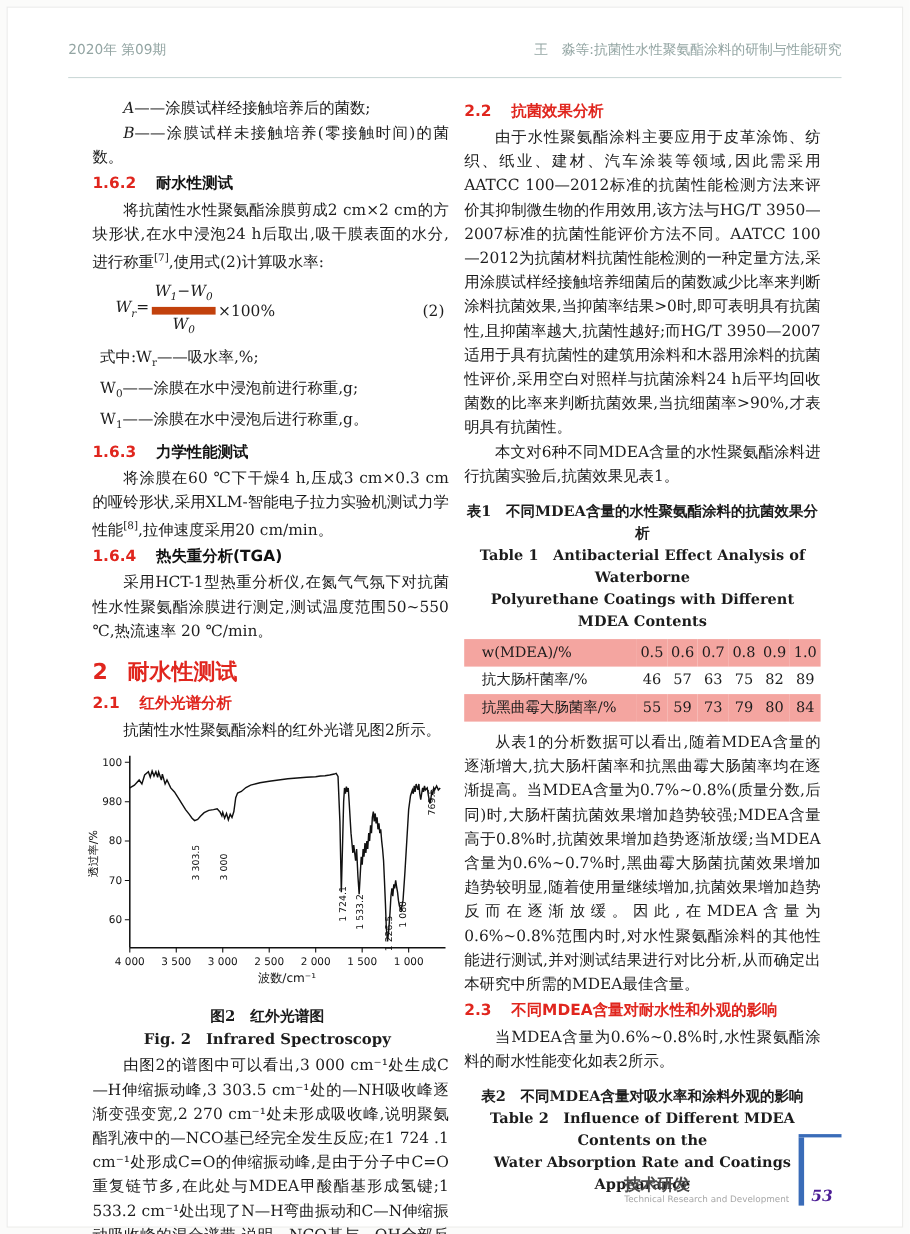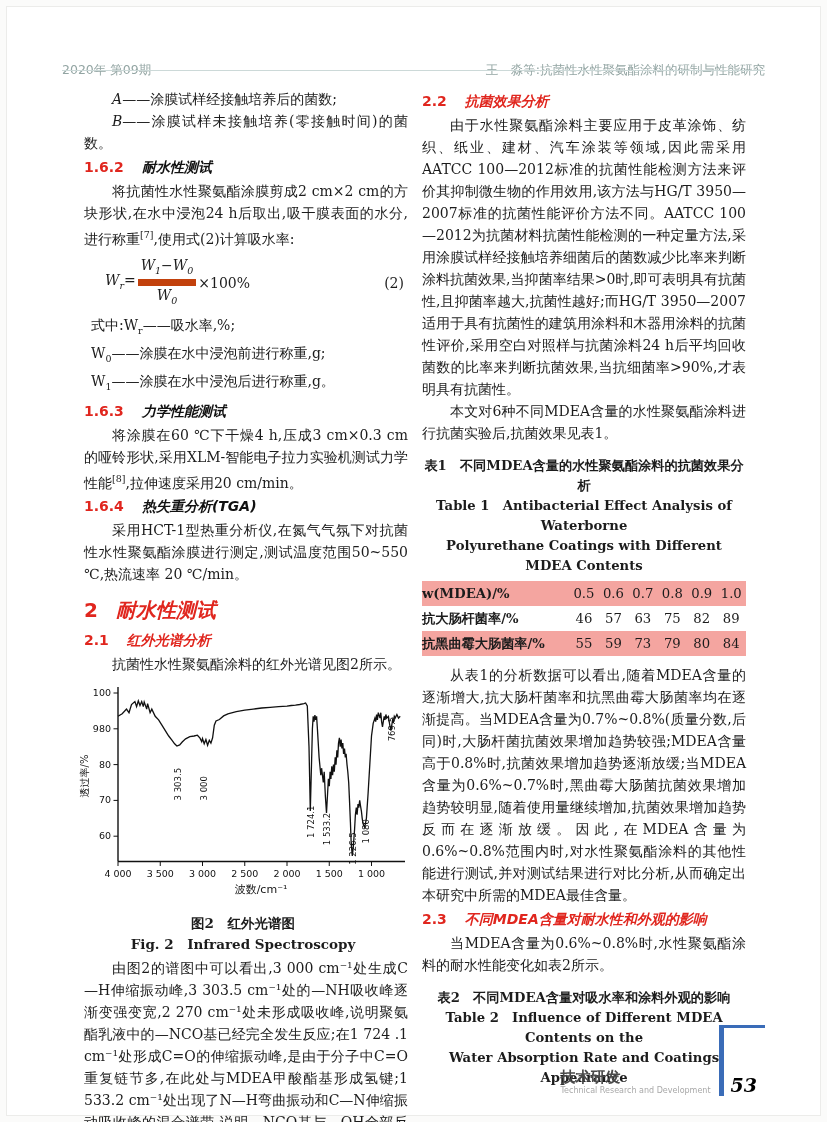--- a/index.html
+++ b/index.html
@@ -4,35 +4,35 @@
 <style>
   html,body{margin:0;padding:0;}
   body{
     width:827px;height:1122px;position:relative;
     background:#fbfbfa;
     font-family:"DejaVu Serif","Liberation Serif",serif;
     color:#1c1c1c;overflow:hidden;
   }
   .page-edge{position:absolute;inset:6px;border:1px solid #ececea;background:#fff;}
   
-  .hdr{position:absolute;top:62px;left:62px;right:62px;display:flex;justify-content:space-between;
+  .hdr{position:absolute;top:37px;left:62px;right:62px;display:flex;justify-content:space-between;
        color:#93a5a3;font-size:12.5px;font-family:"DejaVu Sans","Liberation Sans",sans-serif;}
   .hdr-rule{position:absolute;top:70px;left:62px;right:62px;border-top:1px solid #ccd9d8;}
   
   .col{position:absolute;top:88px;width:324px;font-size:14px;line-height:22px;text-align:justify;}
   .col-left{left:84px;}
   .col-right{left:422px;}
   .p{margin:0;text-indent:2em;}
   .p-noindent{margin:0;text-indent:0;}
   .def-line{margin:0;text-indent:2em;}
   .def-var{font-style:italic;}
   
   .sec{display:flex;gap:18px;margin:2px 0;font-family:"DejaVu Sans","Liberation Sans",sans-serif;}
   .sec .num{color:#e0261e;font-weight:bold;}
-  .sec .ttl{font-weight:bold;color:#111;font-style:italic;}
+  .sec .ttl{font-weight:bold;color:#111;}
   .sec-red .ttl{color:#e0261e;}
   .sec-big{margin:12px 0 6px 0;font-size:20px;line-height:26px;}
   .sec-big .num,.sec-big .ttl{color:#e0261e;font-weight:bold;}
   
   .formula{position:relative;margin:6px 0 4px 1.5em;display:flex;align-items:center;font-style:italic;}
   .frac{display:inline-flex;flex-direction:column;align-items:center;margin:0 2px;}
   .frac .num{border-bottom:7px solid #c2410c;padding:0 3px;line-height:19px;}
   .frac .den{padding:0 3px;line-height:19px;}
   sub{font-size:9.5px;}
   sup{font-size:9.5px;}
@@ -40,30 +40,30 @@
   .where{margin-left:.5em;}
   
   .figure{margin:4px 0 2px -6px;}
   .fig-cap{ text-align:center;font-weight:bold;font-size:13.5px;line-height:21px;margin:0;}
   
   .tblwrap{margin:12px 0 8px 0;}
   .tbl-cap-zh{text-align:center;font-weight:bold;font-size:13.2px;line-height:20px;margin:0;}
   .tbl-cap-en{text-align:center;font-weight:bold;font-size:13.2px;line-height:20px;margin:0;}
   table{border-collapse:collapse;width:100%;margin-top:5px;font-size:13.2px;}
   td{padding:3px 2px;text-align:center;line-height:19px;}
-  td.lbl{text-align:left;padding-left:0;font-weight:bold;}
+  td.lbl{text-align:left;padding-left:16px;}
   tr.pink{background:#f4a5a0;}
   
   .footer{position:absolute;right:62px;bottom:26px;display:flex;align-items:flex-end;gap:8px;}
   .foot-txt{text-align:left;}
   .foot-zh{font-size:15px;font-weight:bold;color:#4a4a4a;font-family:"DejaVu Sans","Liberation Sans",sans-serif;line-height:16px;}
   .foot-en{font-size:8px;color:#a8a8a8;font-family:"DejaVu Sans","Liberation Sans",sans-serif;line-height:11px;}
   .pagebox{border-top:3px solid #3a6cb8;display:flex;align-items:stretch;}
   .pagebar{width:5px;background:#3a6cb8;}
-  .pageno{color:#000000;font-style:italic;font-weight:bold;font-size:19px;padding:2px 8px 0 7px;margin-top:44px;}
+  .pageno{color:#4c1d95;font-style:italic;font-weight:bold;font-size:14px;padding:2px 8px 0 7px;margin-top:44px;}
   svg text{font-family:"DejaVu Sans","Liberation Sans",sans-serif;}
 </style>
 </head>
 <body>
 
 <div class="page-edge"></div>
 
 <div class="hdr">
   <span>2020年 第09期</span>
   <span>王　淼等:抗菌性水性聚氨酯涂料的研制与性能研究</span>

